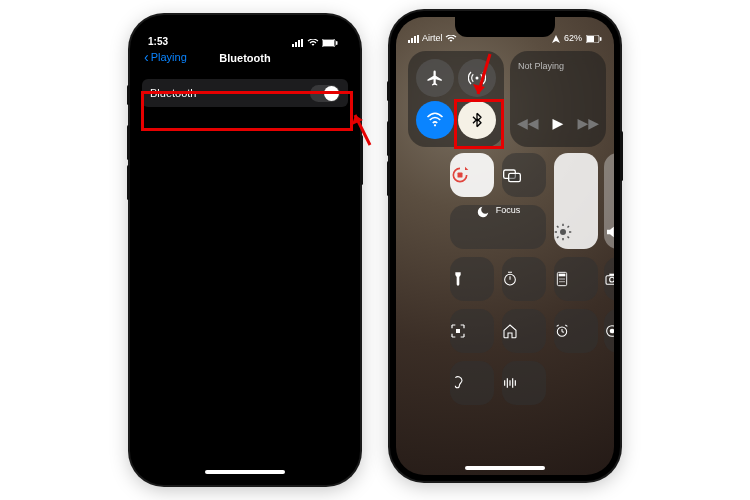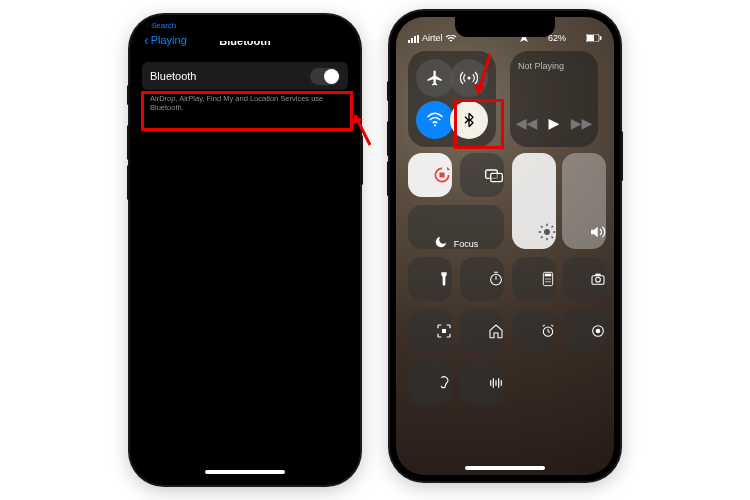--- a/index.html
+++ b/index.html
@@ -25,33 +25,33 @@
 .hdr .title{position:absolute;left:0;right:0;top:5px;text-align:center;font-weight:600;font-size:11px;}
 .row{margin:4px 6px 0 6px;background:#1c1c1e;border-radius:6px;height:28px;display:flex;align-items:center;justify-content:space-between;padding:0 8px;color:#fff;font-size:11px;}
 .switch{width:30px;height:17px;background:#38383a;border-radius:10px;position:relative;}
 .switch::after{content:"";position:absolute;right:1px;top:1px;width:15px;height:15px;border-radius:50%;background:#fff;}
 .note{color:#8e8e93;font-size:7.5px;padding:4px 14px 0 14px;line-height:1.25;}
 .left .home-ind{background:#fff;}
 .redbox-l{position:absolute;border:3px solid #e60000;}
 
 .right .screen{background:radial-gradient(circle at 30% 20%,#7a6f60 0%,#5b4e40 25%,#3b2e26 60%,#241a16 100%);}
 .status-r{display:flex;justify-content:space-between;align-items:flex-end;height:26px;padding:0 12px;color:#fff;font-size:9px;font-weight:500;}
-.status-r .r{display:flex;gap:20px;align-items:center;}
-.cluster{position:absolute;width:88px;height:96px;border-radius:18px;background:rgba(30,30,30,0.55);backdrop-filter:blur(6px);}
+.status-r .r{display:flex;gap:4px;align-items:flex-end;}
+.cluster{position:absolute;width:96px;height:96px;border-radius:18px;background:rgba(30,30,30,0.55);backdrop-filter:blur(6px);}
 .cluster.c1{left:12px;top:34px;}
 .cluster.c2{left:114px;top:34px;}
 .qbtn{position:absolute;width:38px;height:38px;border-radius:50%;display:flex;align-items:center;justify-content:center;color:#fff;}
 .qbtn.dim{background:rgba(90,90,90,0.6);}
 .qbtn.blue{background:#0a84ff;}
 .qbtn.white{background:#f5f1e6;color:#000;}
 .np-title{position:absolute;left:8px;top:10px;font-size:9px;color:#bbb;}
 .np-ctrl{position:absolute;bottom:16px;left:0;right:0;display:flex;justify-content:space-around;font-size:14px;}
 .np-ctrl span{color:#777;}
 .np-ctrl .play{color:#fff;}
-.tile{position:absolute;border-radius:14px;background:rgba(50,50,50,0.55);display:flex;flex-direction:column;align-items:flex-end;justify-content:center;color:#fff;font-size:14px;}
+.tile{position:absolute;border-radius:14px;background:rgba(50,50,50,0.55);display:flex;flex-direction:column;align-items:flex-start;justify-content:center;color:#fff;font-size:14px;margin-left:42px;}
 .tile.small{width:44px;height:44px;}
 .tile.focus{width:96px;height:44px;flex-direction:row;gap:6px;font-size:9px;}
 .tile.tall{width:44px;height:96px;background:rgba(220,220,220,0.4);justify-content:flex-end;padding-bottom:8px;box-sizing:border-box;}
 .tile.tall.bright{background:rgba(255,255,255,0.85);color:#555;}
 .right .home-ind{background:#fff;}
 .redbox-r{position:absolute;border:3px solid #e60000;}
 
 .arrow{position:absolute;pointer-events:none;}
 svg{display:block;}
 </style>
@@ -60,35 +60,52 @@
 <div class="stage">
 
 <div class="phone left">
   <div class="side-btn sb1"></div>
       <div class="side-btn sb2"></div>
       <div class="side-btn sb3"></div>
       <div class="side-btn sb4"></div>
   <div class="screen">
     <div class="notch"></div>
 
-    <div class="srch">‹ <span>Search</span></div>
+    <div class="status-l">
+      <span>1:53</span>
+      <span class="r">
+        <svg width="12" height="8">
+              <rect x="0" y="5" width="2" height="3" fill="#fff"></rect>
+              <rect x="3" y="3" width="2" height="5" fill="#fff"></rect>
+              <rect x="6" y="1" width="2" height="7" fill="#fff"></rect>
+              <rect x="9" y="0" width="2" height="8" fill="#fff"></rect>
+            </svg>
+        <svg width="12" height="8" viewBox="0 0 12 8">
+              <path d="M1 2 Q6 -2 11 2 M3 4 Q6 1 9 4 M5 6 Q6 5 7 6" stroke="#fff" stroke-width="1.2" fill="none"></path>
+            </svg>
+        <svg width="16" height="8">
+              <rect x="0" y="0" width="13" height="8" rx="2" fill="none" stroke="#fff" stroke-width="0.8"></rect>
+              <rect x="1" y="1" width="11" height="6" fill="#fff"></rect>
+              <rect x="14" y="2" width="1.5" height="4" rx="0.7" fill="#fff"></rect>
+            </svg>
+      </span>
+    </div>
 
     <div class="hdr">
       <div class="back">
         <span style="font-size:14px;line-height:10px;">‹</span>
         <span>Playing</span>
       </div>
       <div class="title">Bluetooth</div>
     </div>
 
     <div class="row">
       <span>Bluetooth</span>
       <span class="switch"></span>
     </div>
-    <div class="note">AirDrop, AirPlay, Find My and Location Services use Bluetooth.</div>
 
     <div class="home-ind"></div>
 
     <div class="redbox-l" style="left:5px;top:70px;width:206px;height:34px;"></div>
   </div>
 </div>
 
 <svg class="arrow" style="left:350px;top:110px;" width="30" height="40">
   <path d="M20 35 L5 5" stroke="#e60000" stroke-width="3" fill="none"></path>
   <polygon points="5,5 2,15 13,10" fill="#e60000"></polygon>

